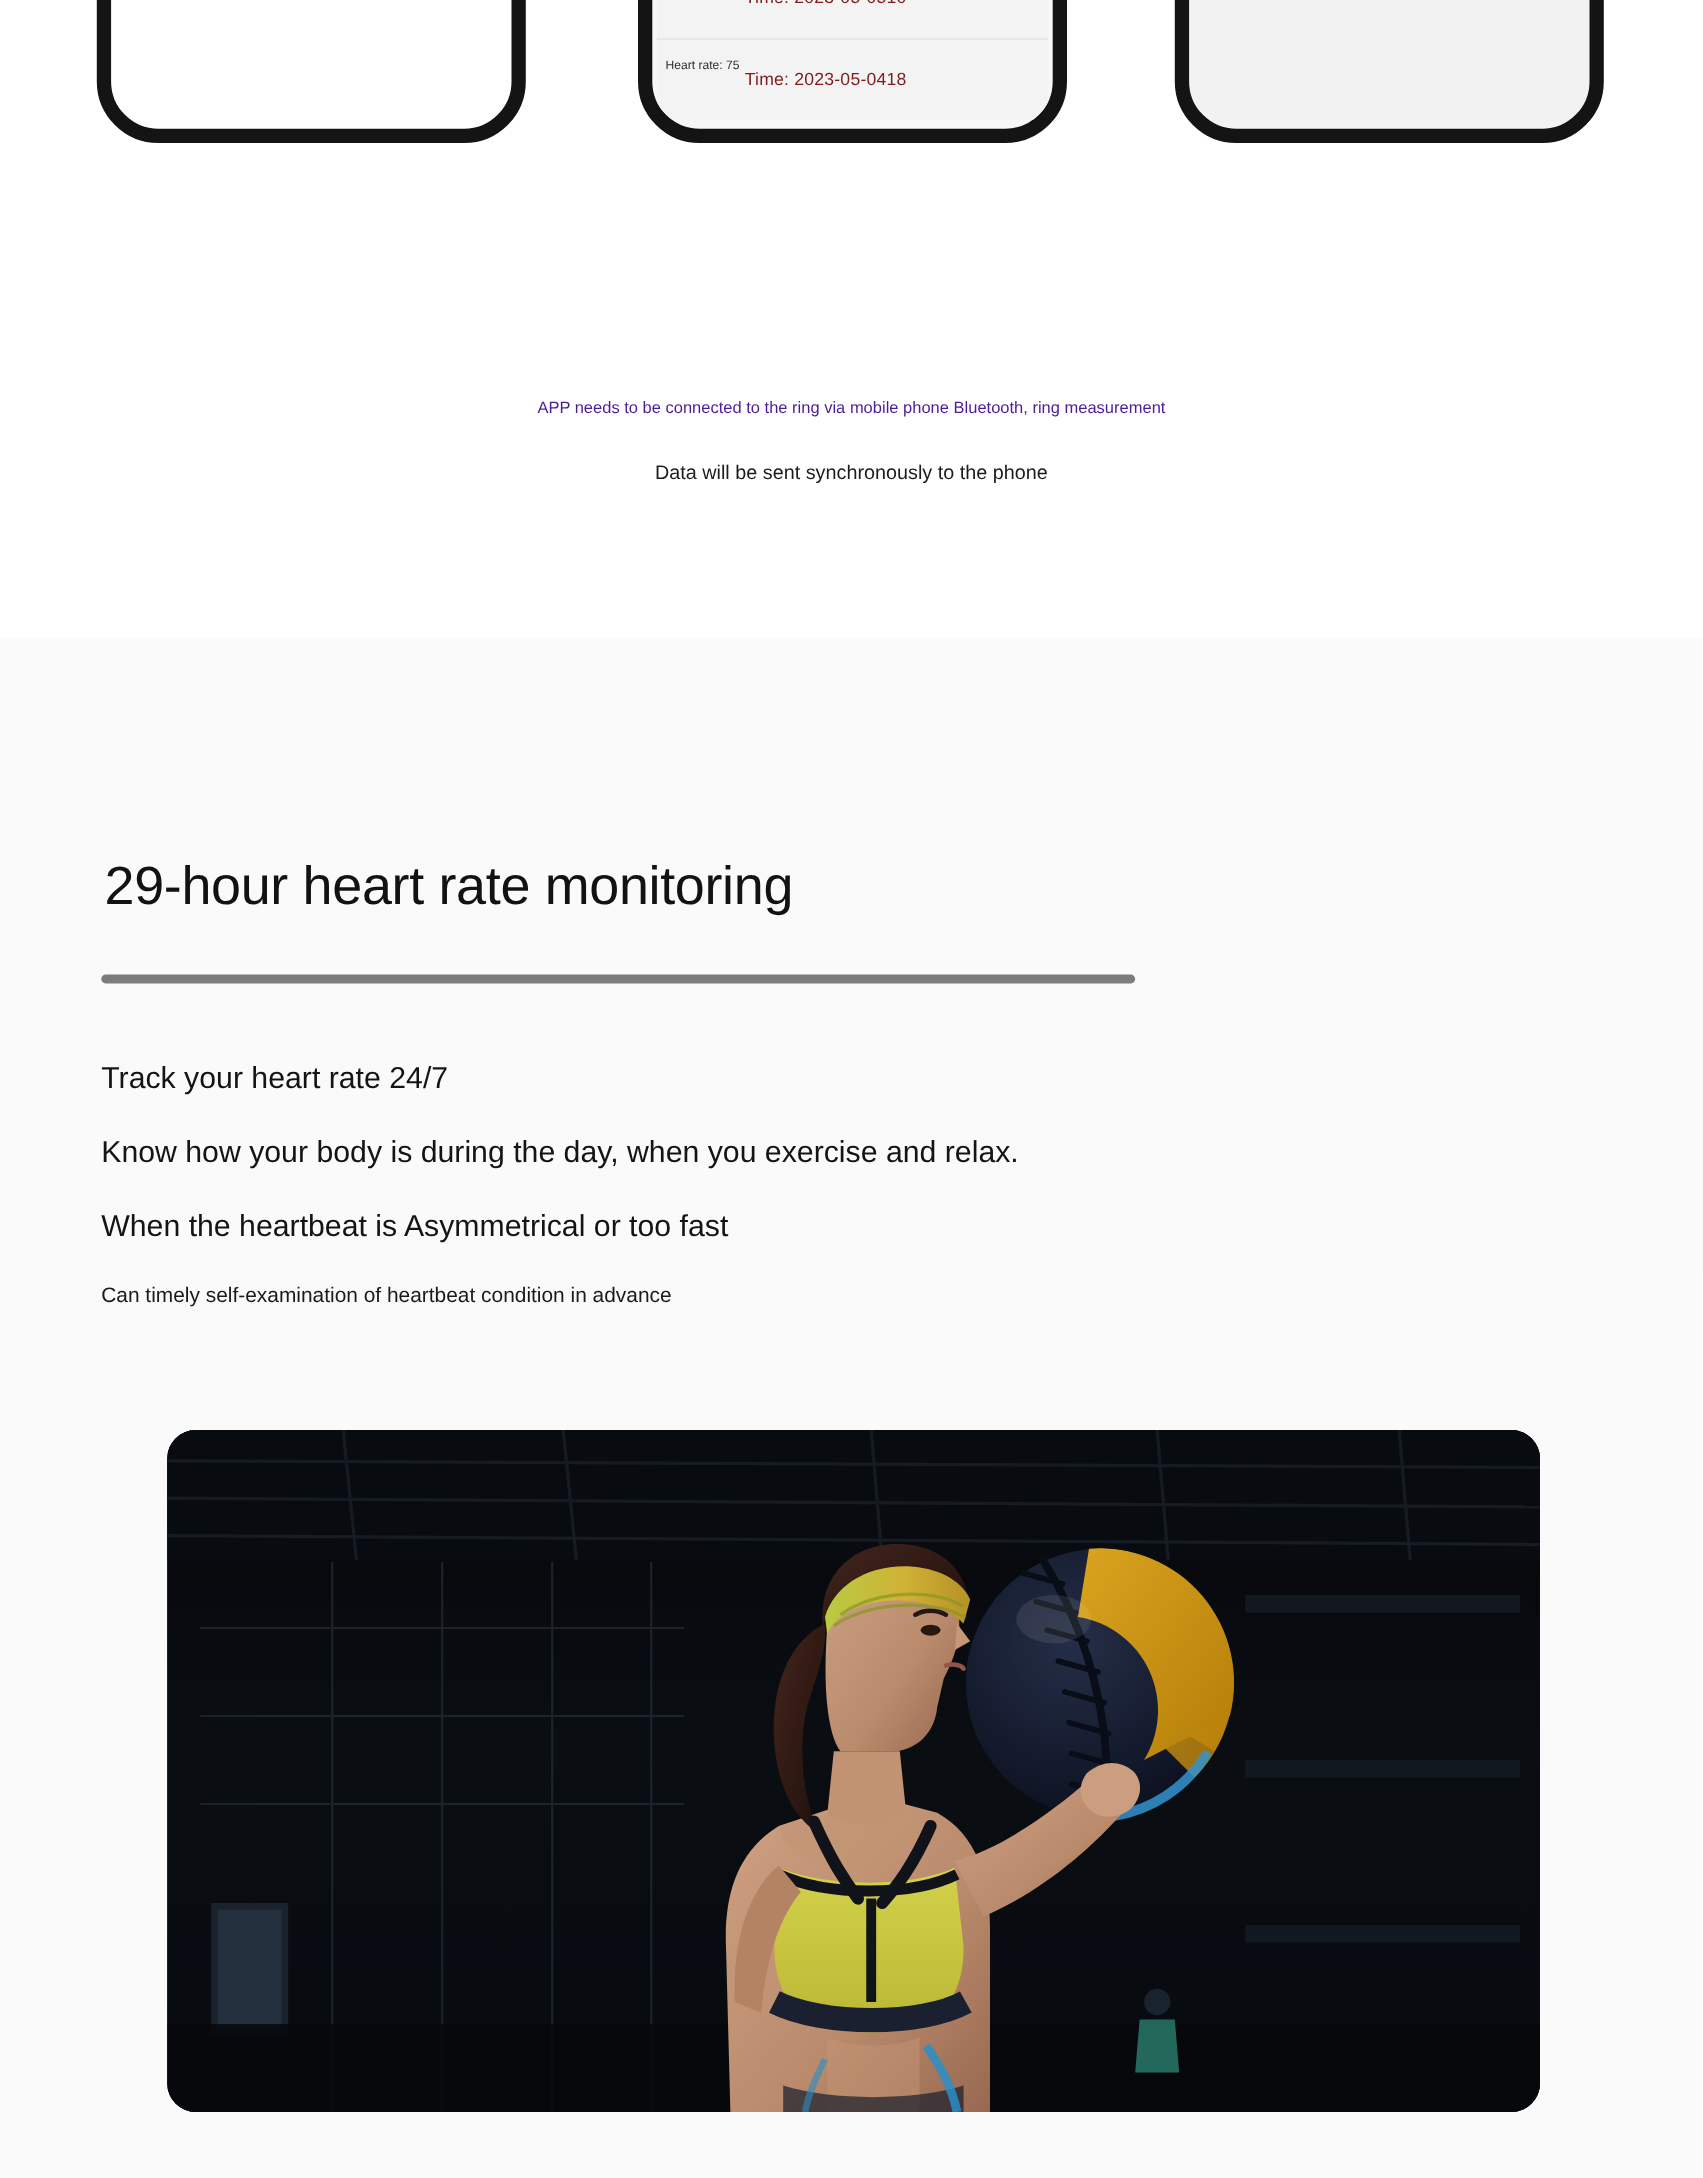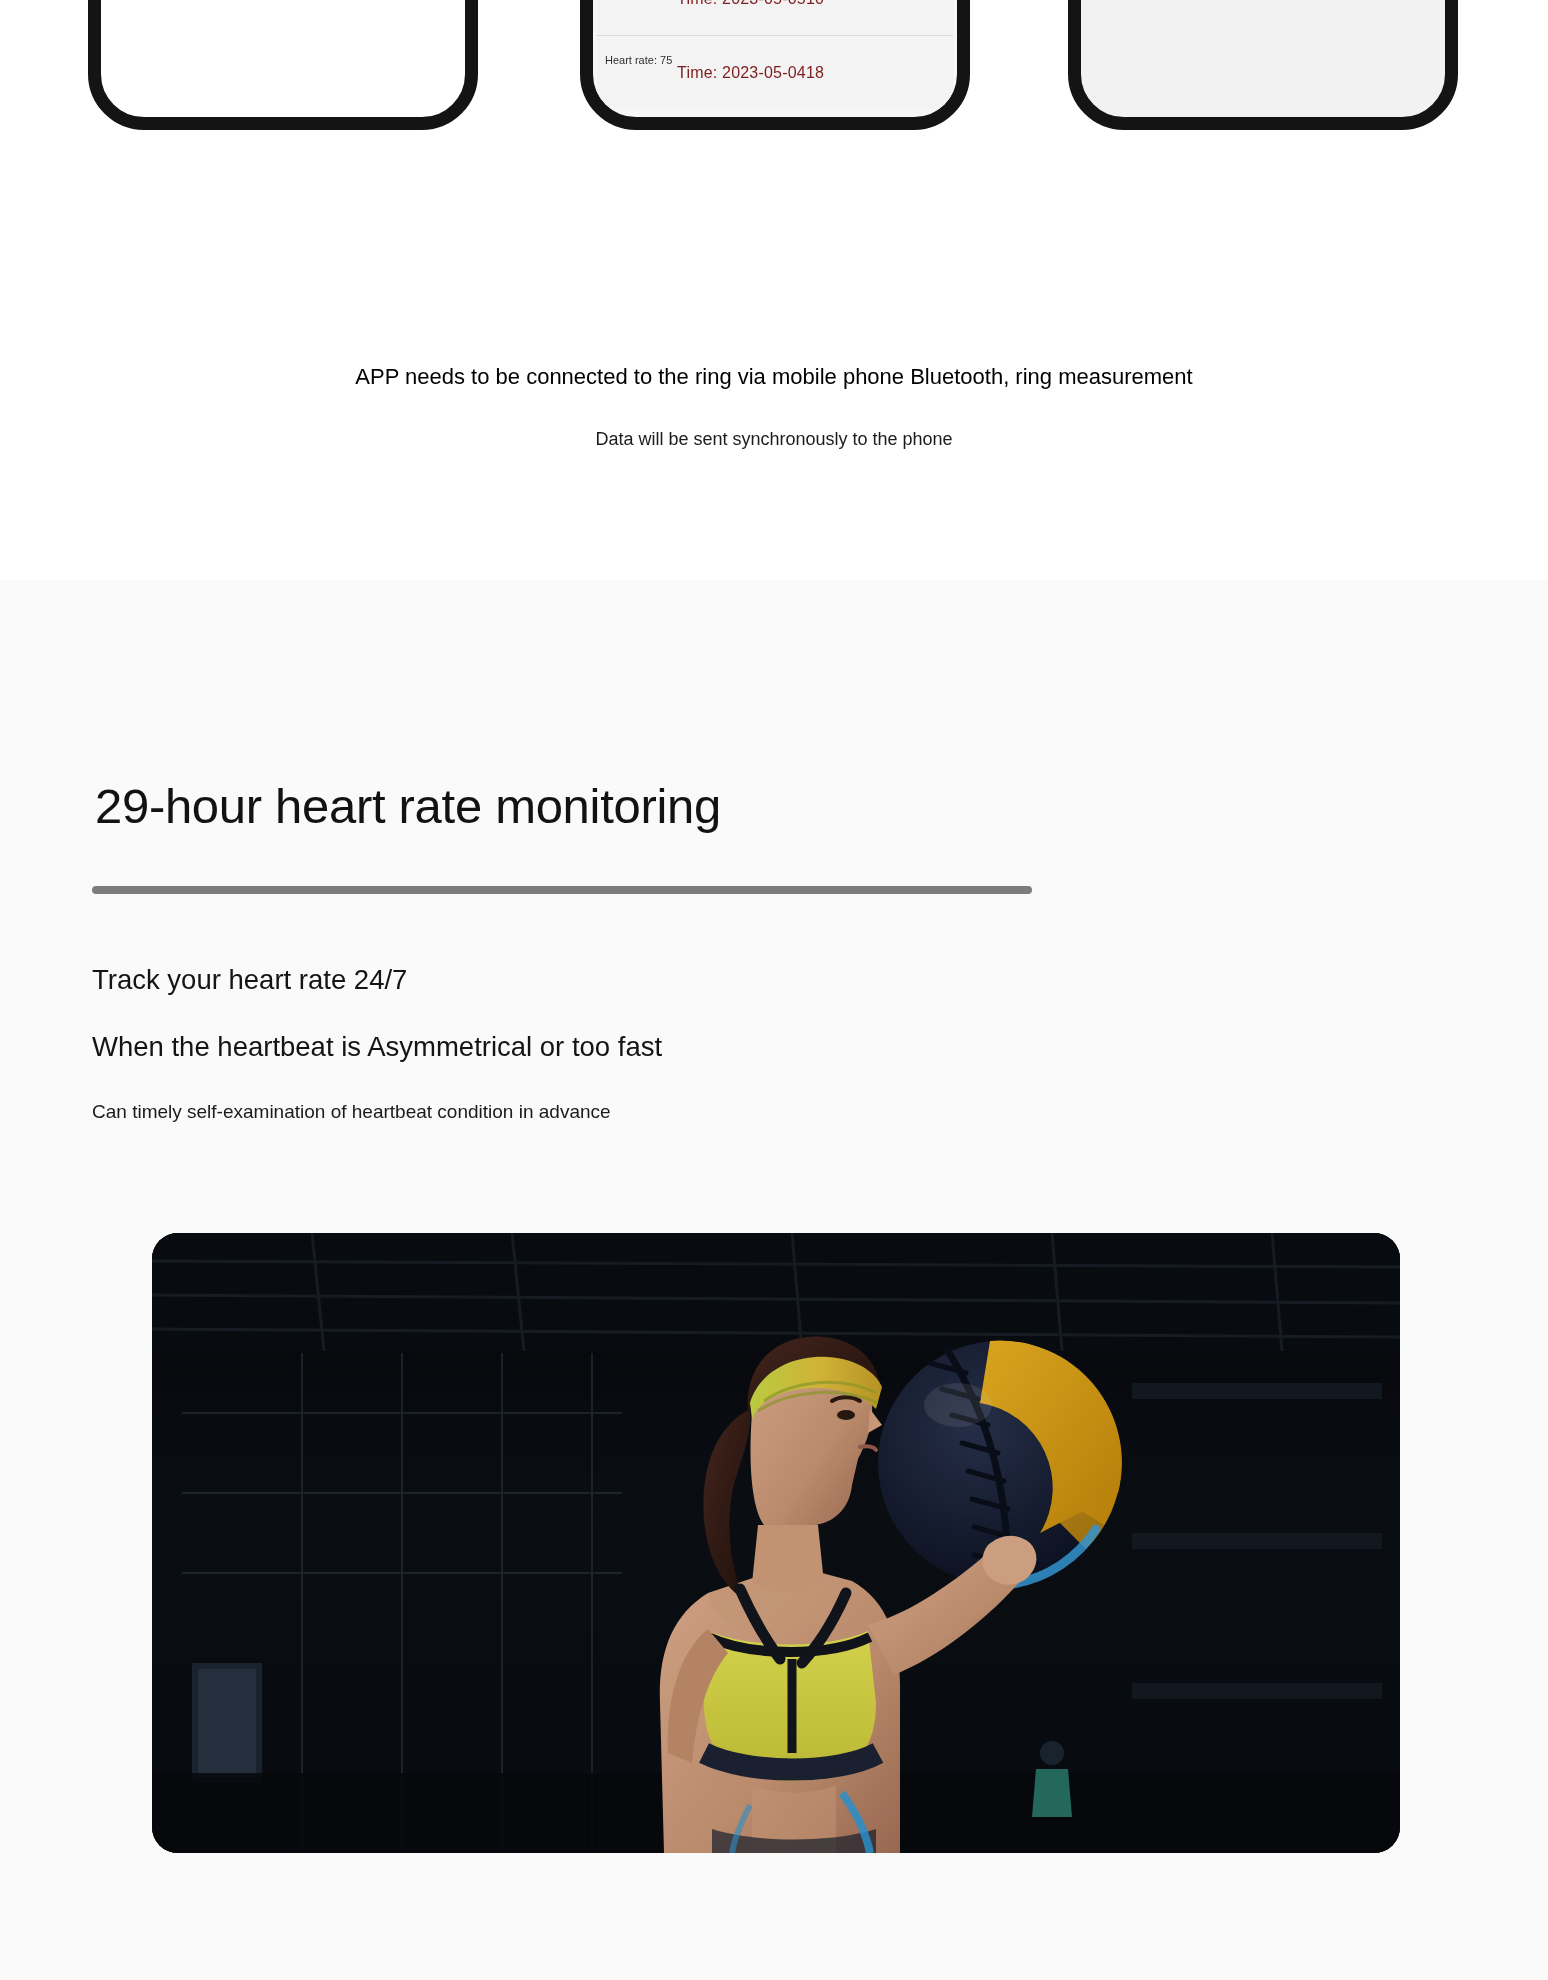--- a/index.html
+++ b/index.html
@@ -63,22 +63,22 @@
     letter-spacing: .2px;
   }
 
   .caption-block {
     position: absolute;
     left: 0; right: 0;
     top: 360px;
     text-align: center;
   }
   .caption-line1 {
-    font-size: 22px;
-    color: #000000;
+    font-size: 15px;
+    color: #4c1d95;
     line-height: 1.5;
   }
   .caption-line2 {
     margin-top: 33px;
     font-size: 18px;
     color: #1c1c1c;
     line-height: 1.5;
   }
 
   
@@ -186,20 +186,21 @@
       <path d="M70 108 C70 108 8 68 8 36 C8 16 22 6 38 6 C52 6 63 15 70 26 C77 15 88 6 102 6 C118 6 132 16 132 36 C132 68 70 108 70 108 Z" fill="none" stroke="#2f7fe0" stroke-width="4.5" stroke-linejoin="round"></path>
       <path d="M16 56 L48 56 L57 40 L67 76 L78 50 L86 56 L124 56" fill="none" stroke="#2f7fe0" stroke-width="5" stroke-linejoin="round" stroke-linecap="round"></path>
       <path d="M60 46 L67 76 L74 56" fill="none" stroke="#f0a72a" stroke-width="5" stroke-linejoin="round" stroke-linecap="round"></path>
     </svg>
   </div>
 
   <div class="rule"></div>
 
   <div class="hr-copy">
     <div class="l1">Track your heart rate 24/7</div>
+    <div class="l2">Know how your body is during the day, when you exercise and relax.</div>
     <div class="l3">When the heartbeat is Asymmetrical or too fast</div>
     <div class="l4">Can timely self-examination of heartbeat condition in advance</div>
   </div>
 
   <div class="photo-wrap">
     <svg class="photo-svg" viewBox="0 0 1248 620" preserveAspectRatio="xMidYMid slice" aria-hidden="true">
       <defs>
         <linearGradient id="bgGrad" x1="0" y1="0" x2="0" y2="1">
           <stop offset="0%" stop-color="#05070a"></stop>
           <stop offset="45%" stop-color="#0c1016"></stop>

